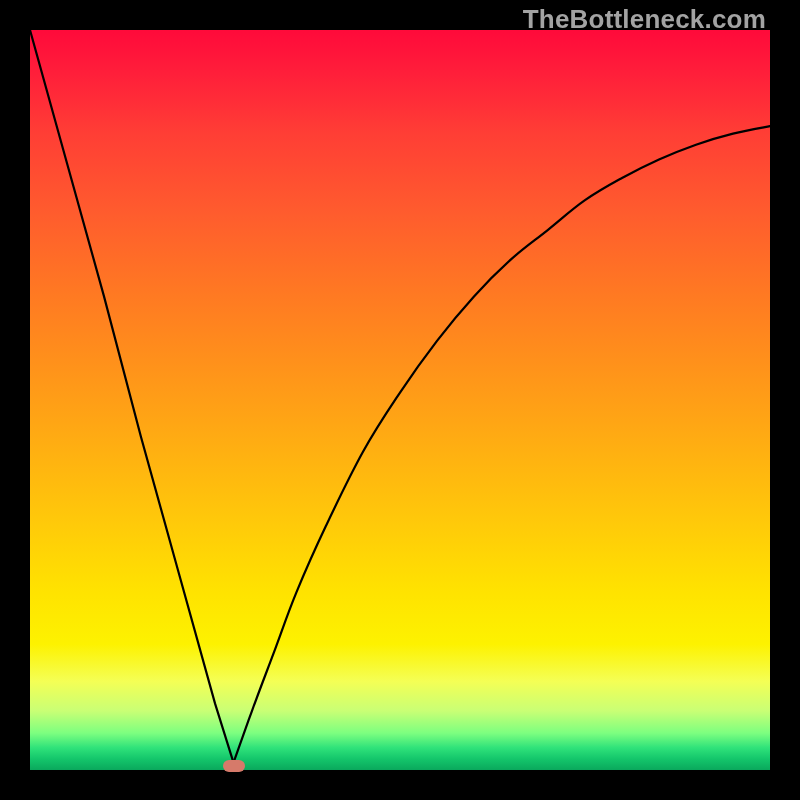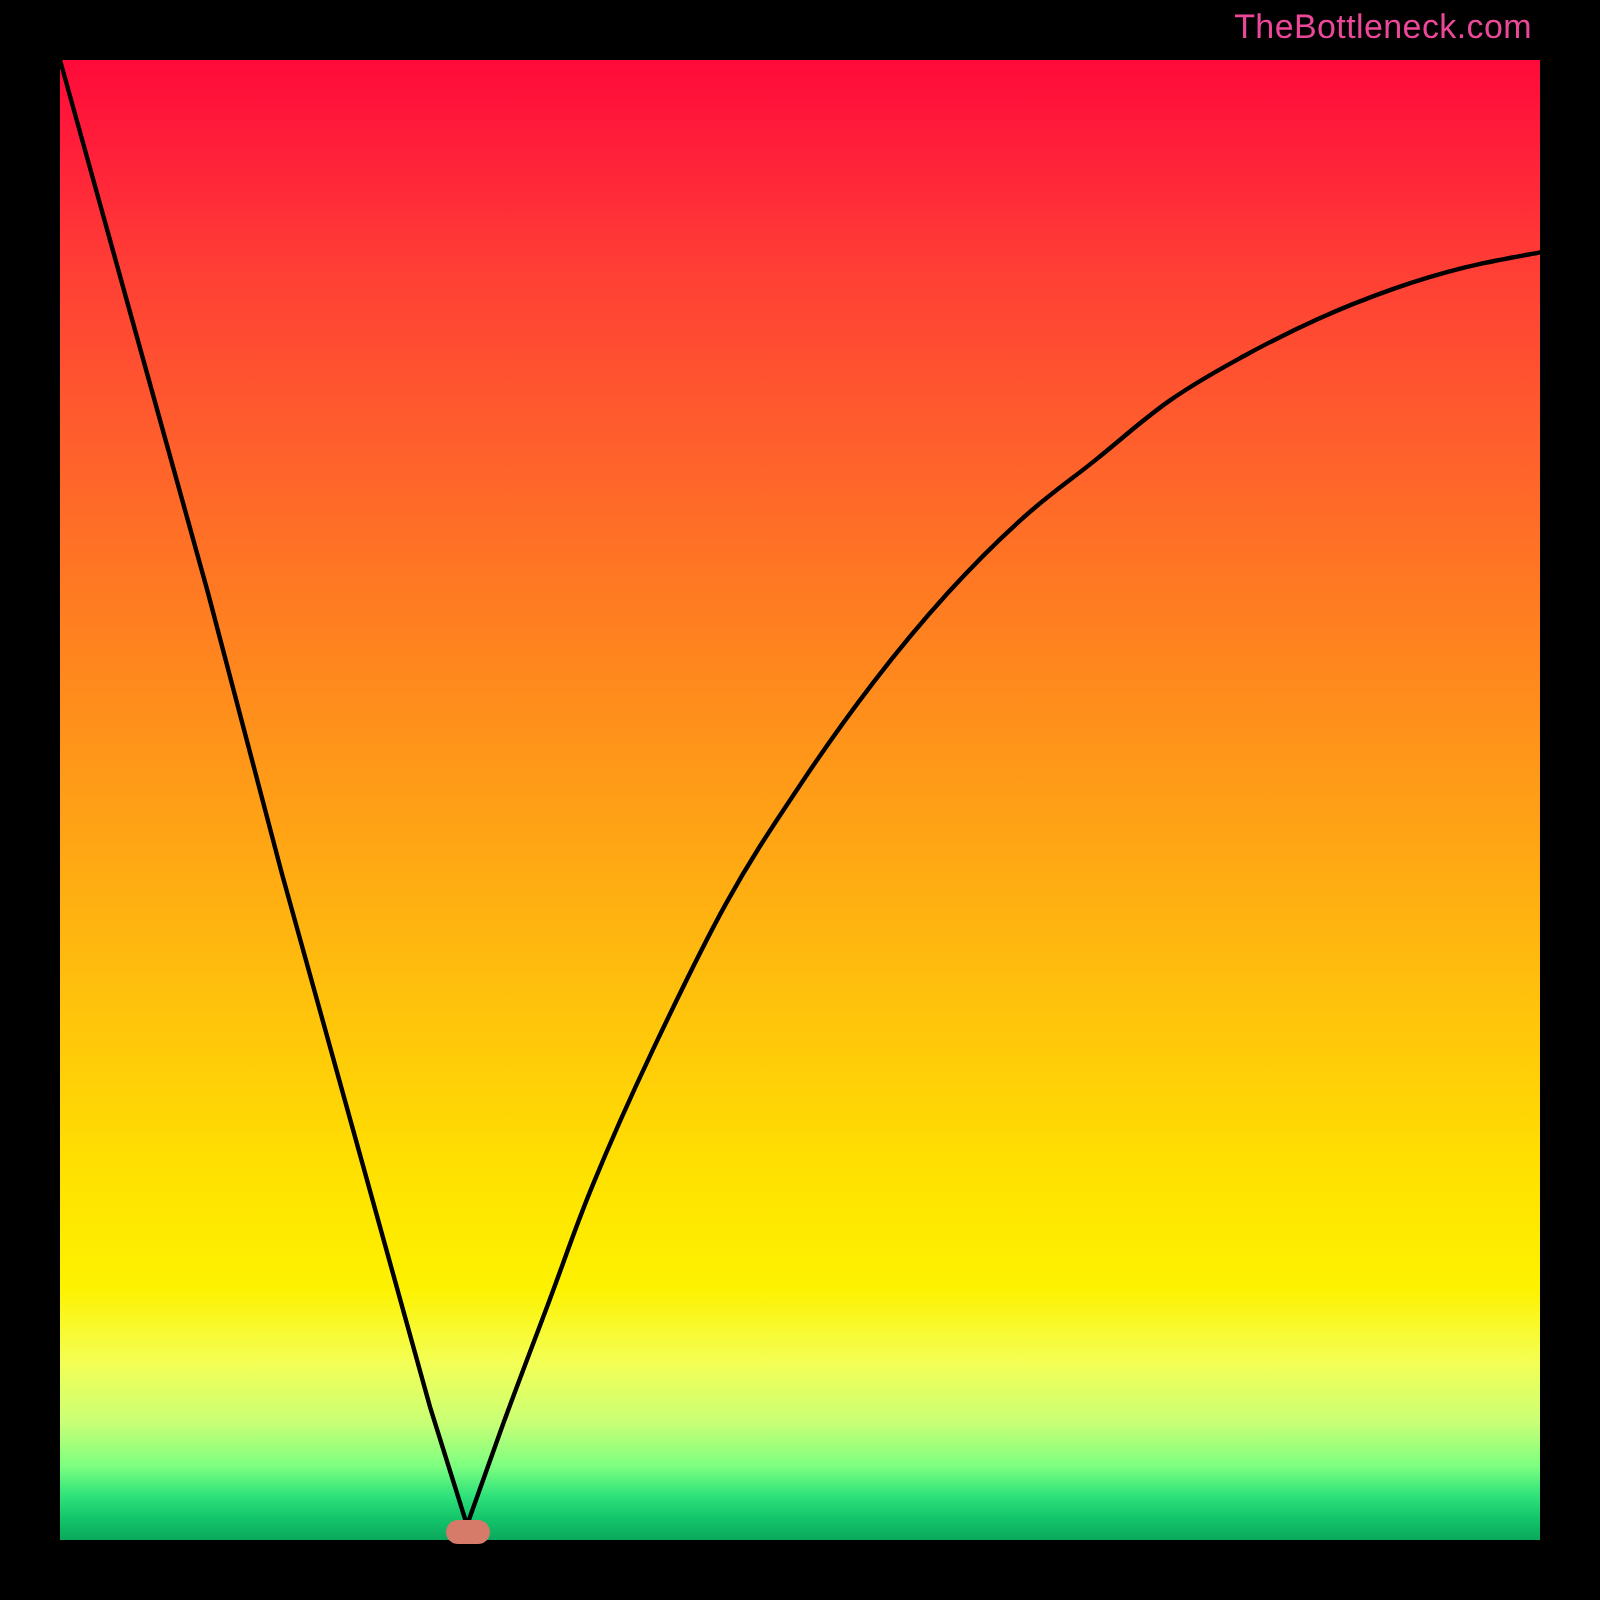--- a/index.html
+++ b/index.html
@@ -58,23 +58,23 @@
     width: 22px;
     height: 12px;
     border-radius: 6px;
     background: #d67a6a;
     transform: translate(-50%, -50%);
   }
   .watermark {
     position: absolute;
     top: 4px;
     right: 34px;
-    color: #ec4899;
-    font-size: 17px;
-    font-weight: 400;
+    color: #a3a3a3;
+    font-size: 26px;
+    font-weight: 700;
     letter-spacing: 0.2px;
     user-select: none;
   }
 </style>
 </head>
 <body>
 
 <div class="watermark">TheBottleneck.com</div>
 
 <div class="frame">

